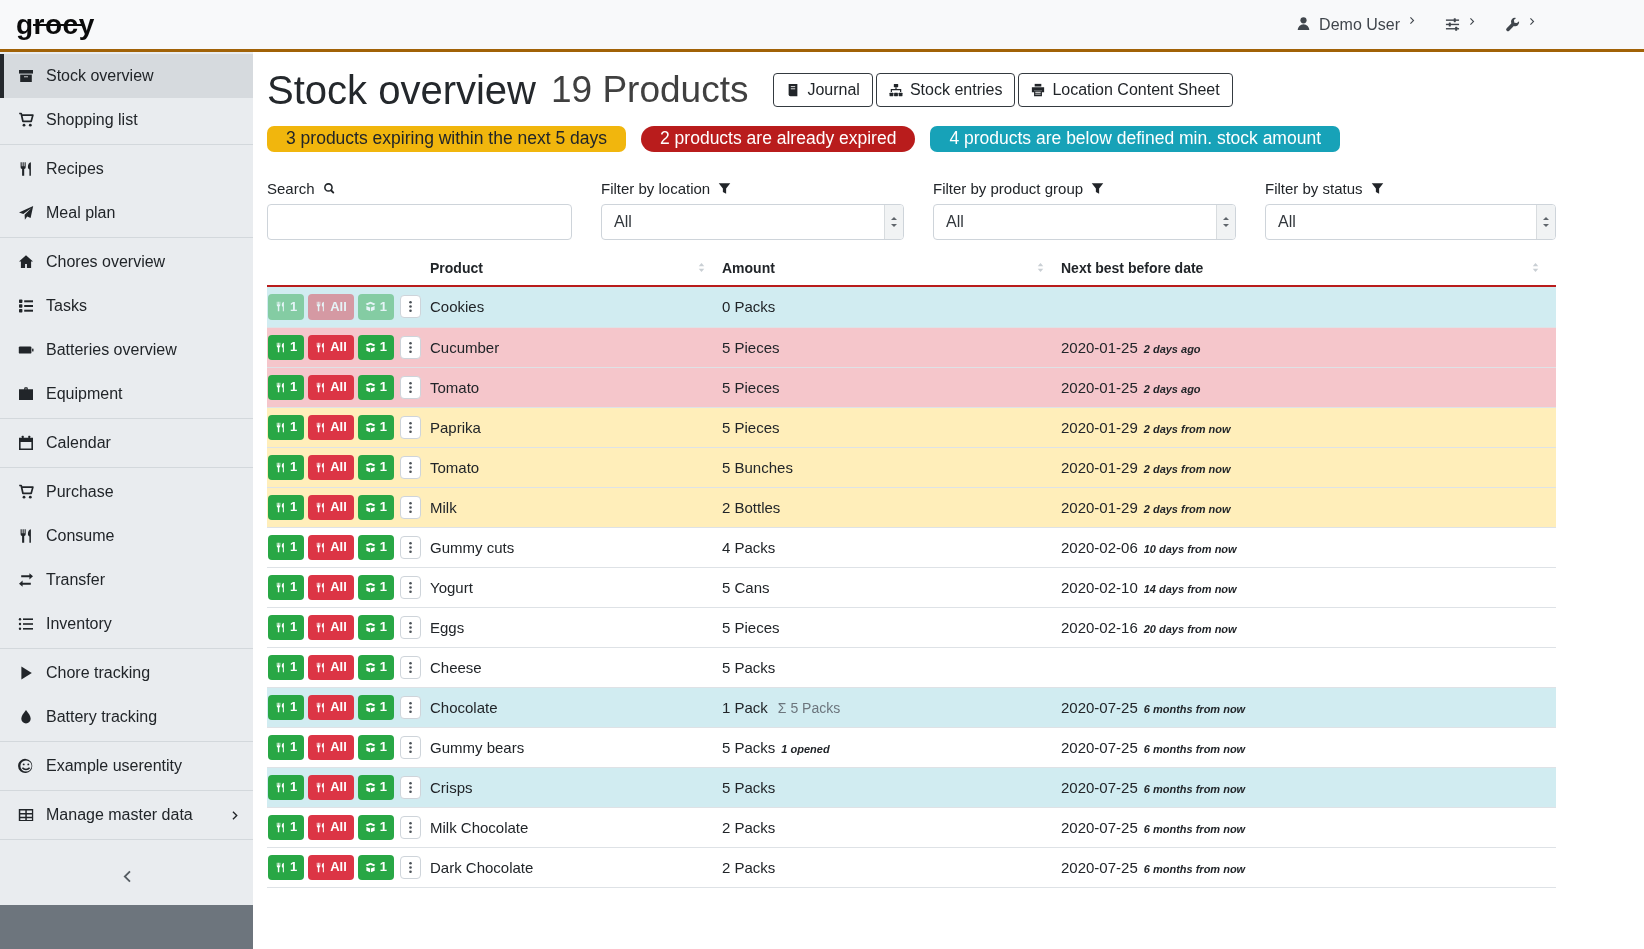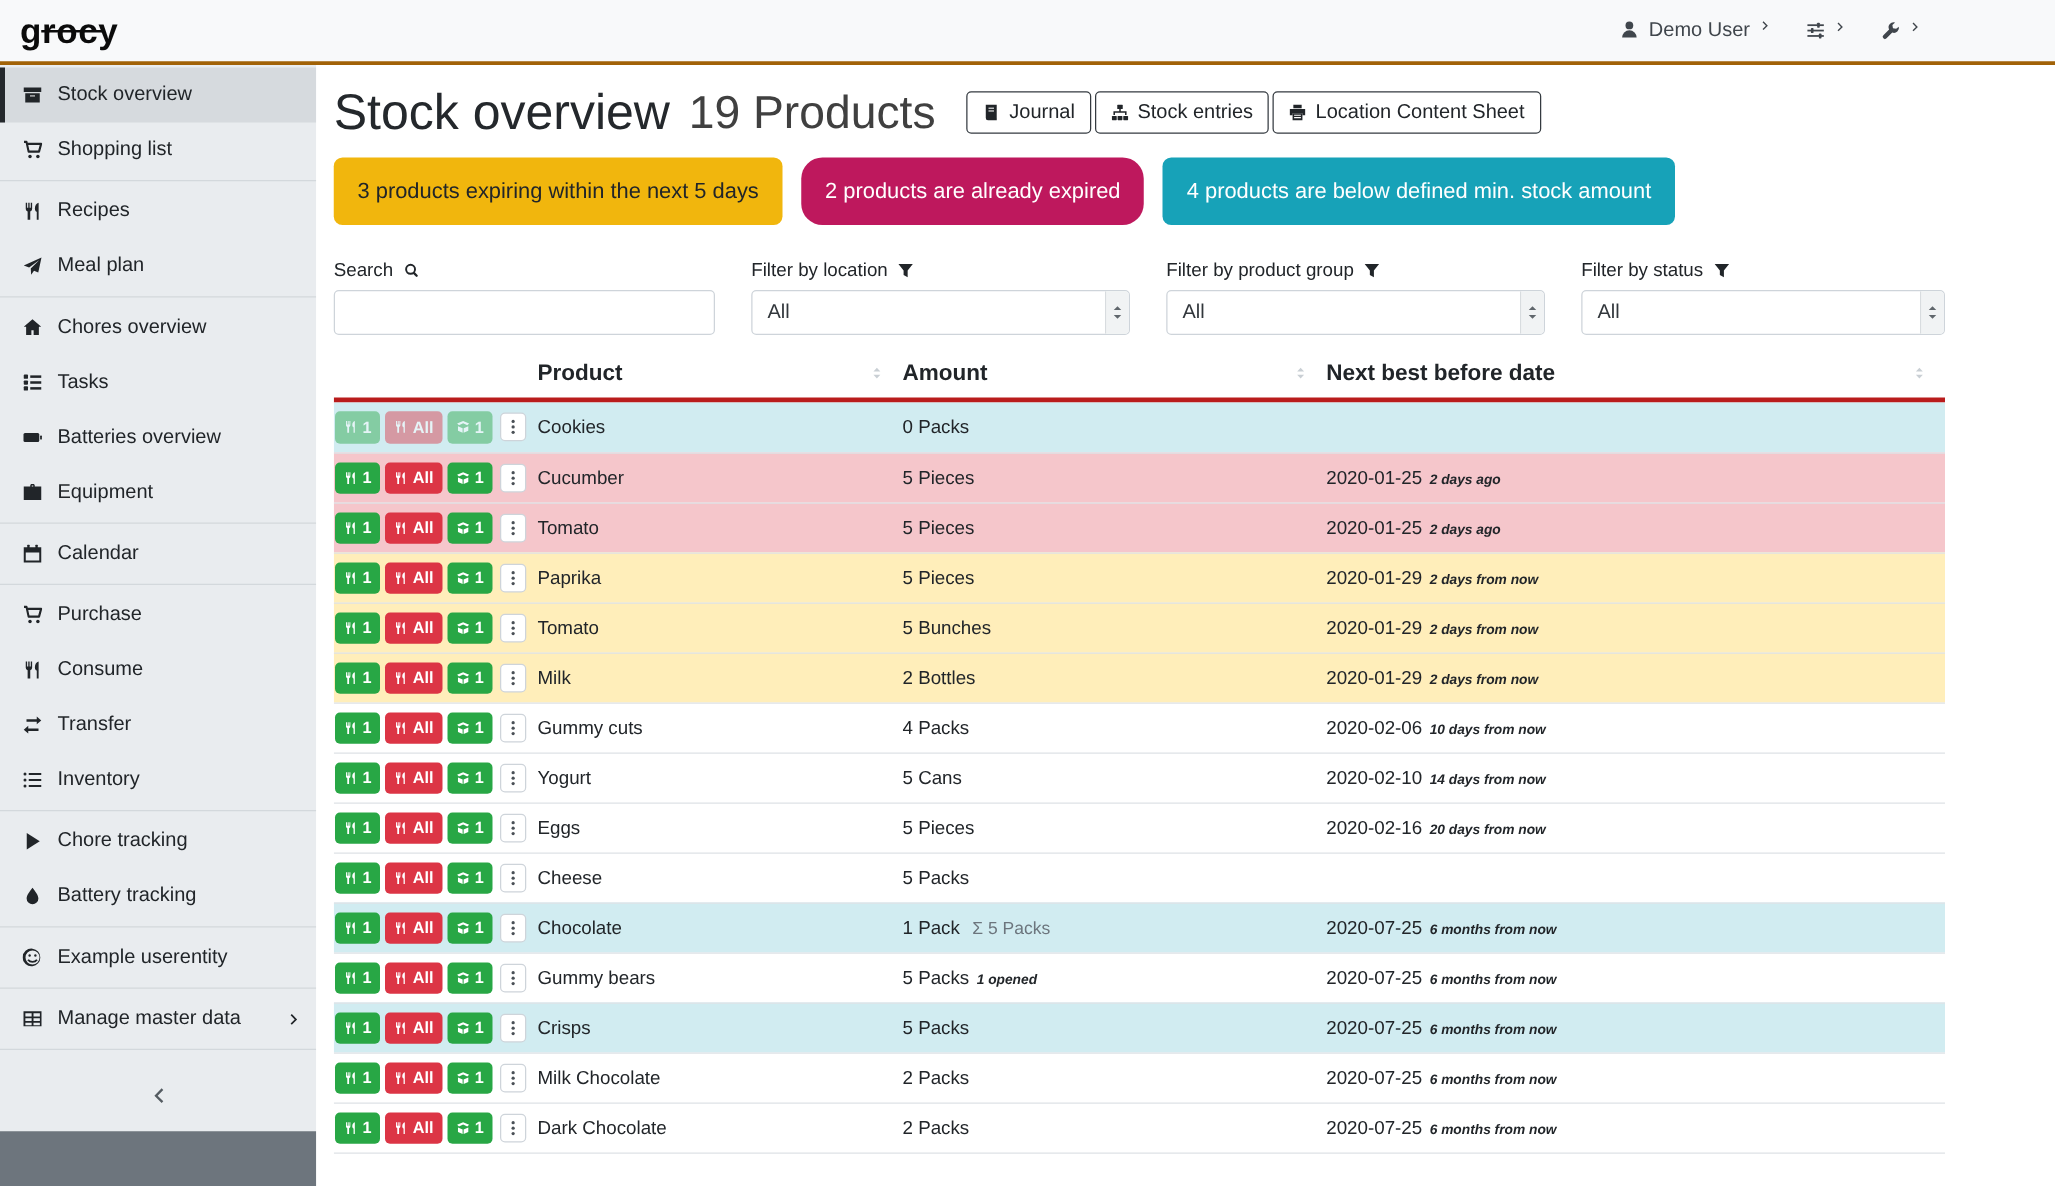--- a/index.html
+++ b/index.html
@@ -32,36 +32,36 @@
   
   .main{flex:1;padding:14px 88px 0 14px;overflow:hidden;background:#fff}
   .title-row{display:flex;align-items:center;gap:15px}
   .page-title{font-size:40px;font-weight:500;color:#24282c;line-height:1.2}
   .page-count{font-size:37px;font-weight:300;color:#404040;white-space:nowrap}
   .hdr-actions{display:flex;gap:3px;margin-left:10px}
   .hdr-btn{display:inline-flex;align-items:center;gap:7px;background:#fff;border:1px solid #343a40;border-radius:4px;padding:7px 12px;font-size:16px;color:#212529;font-family:inherit;white-space:nowrap}
   .hbi{display:flex;font-size:14px}
 
   .alerts{display:flex;gap:15px;margin-top:12px}
-  .alert-pill{border:none;border-radius:7px;padding:16px 19px;font-size:17.5px;font-weight:500;font-family:inherit;line-height:1.25;white-space:nowrap}
+  .alert-pill{border:none;border-radius:7px;padding:2px 19px;font-size:17.5px;font-weight:500;font-family:inherit;line-height:1.25;white-space:nowrap}
 
   .filters{display:grid;grid-template-columns:305px 303px 303px 1fr;column-gap:29px;margin-top:28px}
   .filter-label{display:flex;align-items:center;gap:8px;font-size:15px;color:#212529}
   .fli{display:flex;font-size:13px;color:#212529}
   .filter-control{margin-top:7px;height:36px;border:1px solid #ced4da;border-radius:4px;background:#fff;font-size:16px;color:#495057;width:100%}
   input.filter-control{padding:0 12px;font-family:inherit;outline:none}
   .select{display:flex;align-items:center;justify-content:space-between;padding-left:12px;color:#32373c}
   .caret-zone{width:19px;align-self:stretch;display:flex;flex-direction:column;align-items:center;justify-content:center;background:#f1f3f4;border-left:1px solid #d8dcdf;border-radius:0 3px 3px 0}
   .caret-zone::before{content:"";border:3.6px solid transparent;border-bottom-color:#60666c;margin-bottom:2px}
   .caret-zone::after{content:"";border:3.6px solid transparent;border-top-color:#60666c;margin-top:2px}
 
   
   .table-wrap{margin-top:14px;height:642px;overflow:hidden}
   .thead,.trow{display:grid;grid-template-columns:163px 292px 339px 1fr;align-items:center}
-  .thead{border-bottom:4px solid #b91c1c;font-weight:bold;font-size:18px;color:#212529}
+  .thead{border-bottom:2px solid #b91c1c;font-weight:bold;font-size:14px;color:#212529}
   .th{display:flex;align-items:center;padding:6px 0 9px}
   .sort{margin-left:auto;margin-right:14px;color:#c9cfd4;display:flex;font-size:13px}
   .trow{border-top:1px solid #dee2e6;min-height:40px;font-size:15px;color:#212529}
   .trow:first-child{border-top:none}
   .actions-cell{display:flex;align-items:center;gap:4px;padding-left:1px}
   .act-btn{display:inline-flex;align-items:center;gap:4px;border:none;border-radius:4px;padding:4.5px 7px;font-size:13px;font-weight:bold;color:#fff;font-family:inherit;line-height:1.25}
   .abi{display:flex;font-size:11px}
   .menu-btn{display:inline-flex;align-items:center;background:#fff;border:1px solid #ced4da;border-radius:4px;color:#4a5056;padding:4px 3px;margin-left:2px;font-size:13px}
   .trow.muted .act-btn{opacity:.45}
   .cell{padding-right:24px;white-space:nowrap;overflow:hidden}
@@ -343,21 +343,21 @@
                 <path d="M3.5 8.6h9V15h-9zM4.9 10h6.2v1H4.9zm0 2.2h6.2v1H4.9z" fill-rule="evenodd"></path>
               </svg>
             </span>
             <span>Location Content Sheet</span>
           </button>
         </div>
     </div>
 
     <div class="alerts" data-interactable="false">
         <button class="alert-pill" data-interactable="true" style="background: rgb(241, 182, 13); color: rgb(33, 37, 41);">3 products expiring within the next 5 days</button>
-        <button class="alert-pill" data-interactable="true" style="background: #be185d; color: rgb(255, 255, 255); border-radius: 17px;">2 products are already expired</button>
+        <button class="alert-pill" data-interactable="true" style="background: #b91c1c; color: rgb(255, 255, 255); border-radius: 17px;">2 products are already expired</button>
         <button class="alert-pill" data-interactable="true" style="background: rgb(23, 162, 184); color: rgb(255, 255, 255);">4 products are below defined min. stock amount</button>
       </div>
 
     <div class="filters" data-interactable="false">
       <div data-interactable="false">
         <div class="filter-label" data-interactable="false">
           <span data-interactable="false">Search</span>
           <span class="fli" data-interactable="false">
               <svg viewBox="0 0 16 16" width="1em" height="1em" fill="currentColor" style="display:block">
                 <circle cx="6.7" cy="6.7" r="4.4" fill="none" stroke="currentColor" stroke-width="1.9"></circle>

